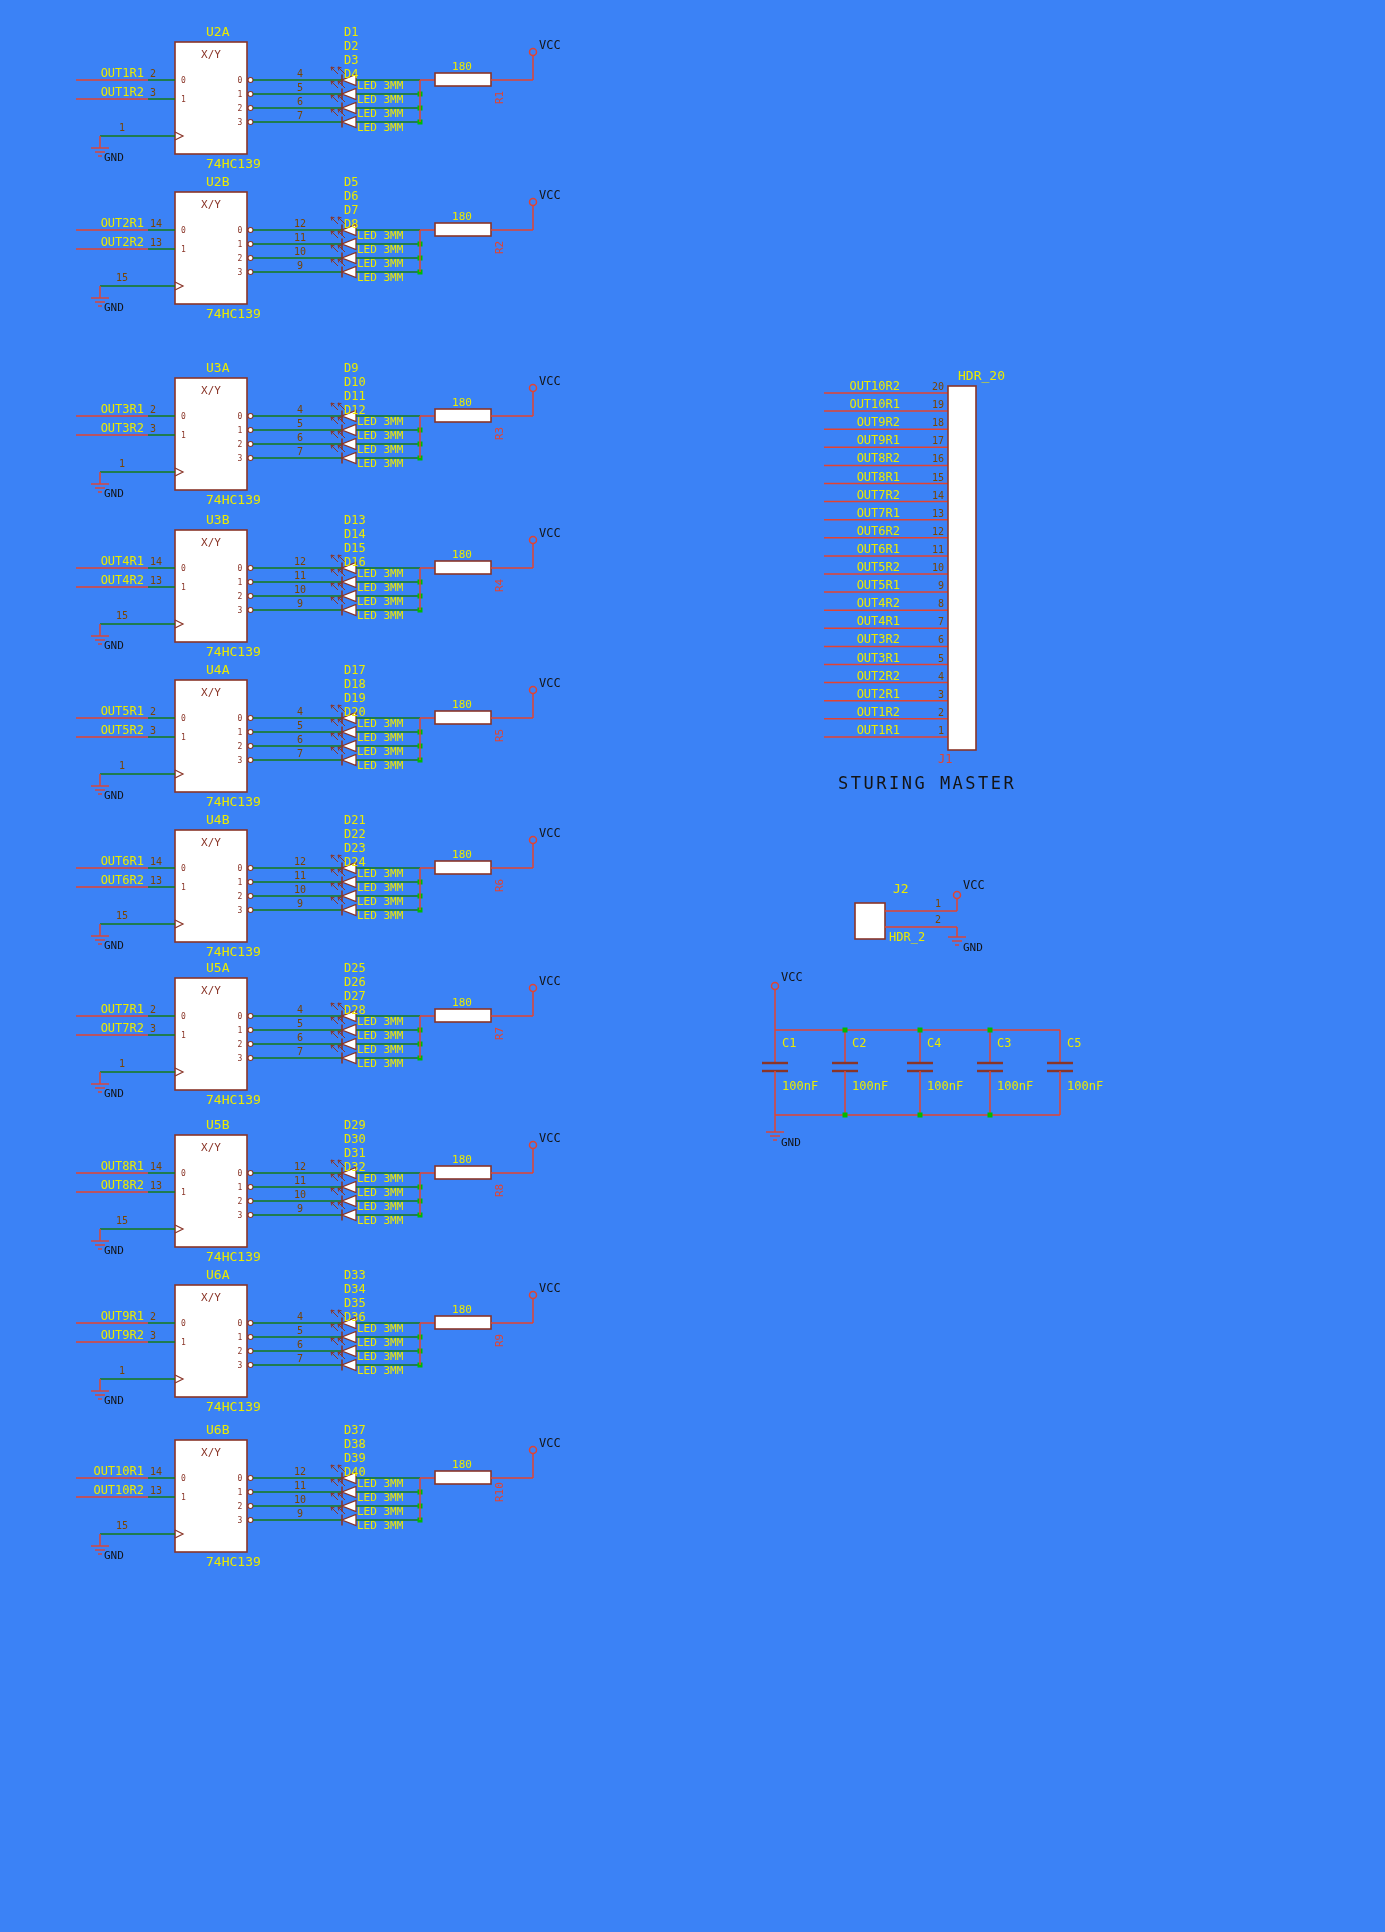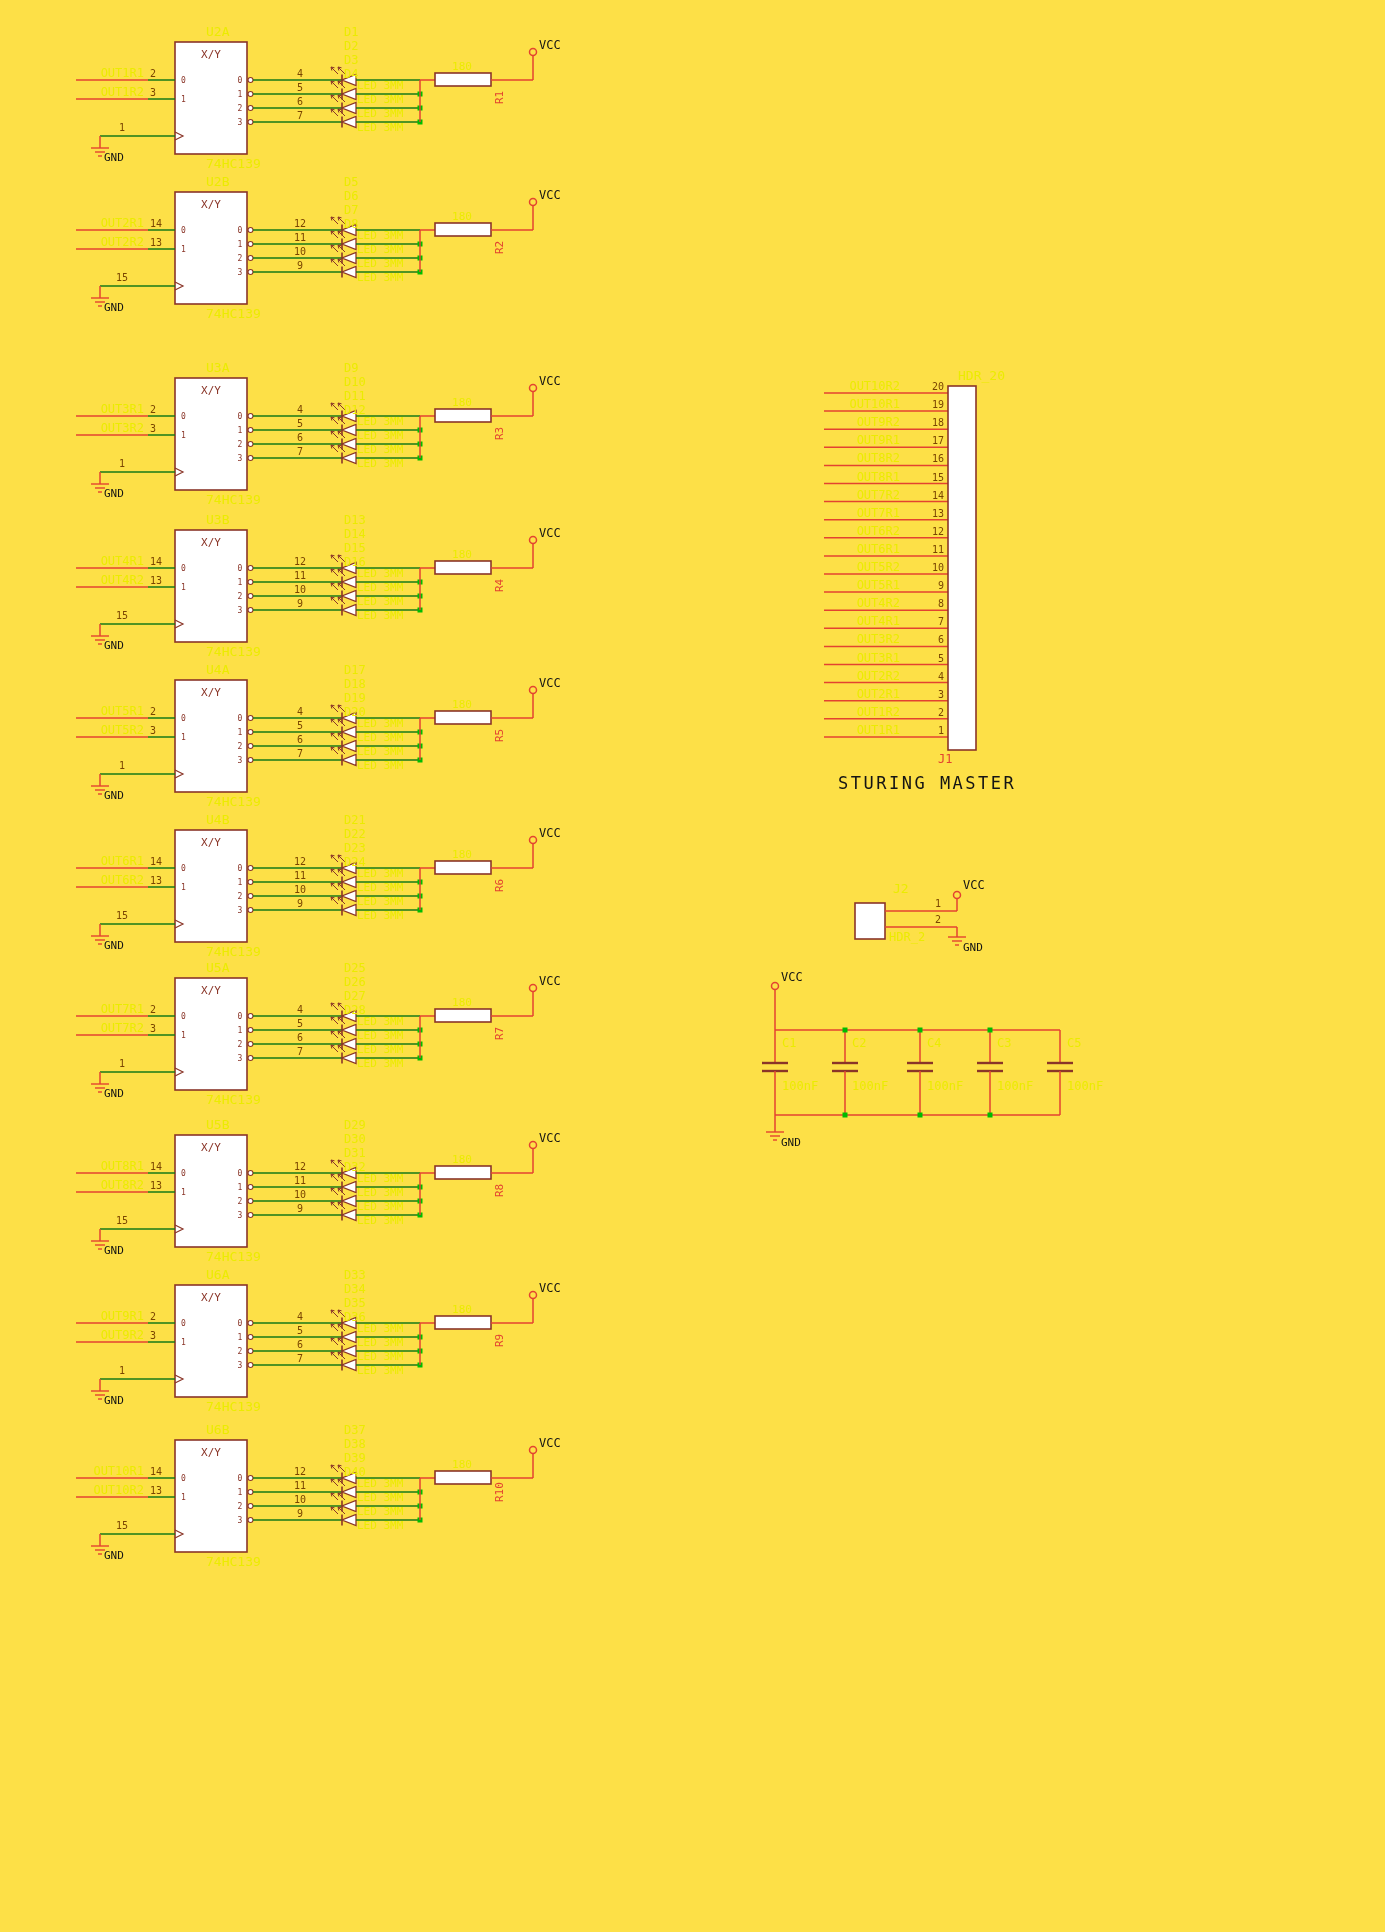--- a/index.html
+++ b/index.html
@@ -1,16 +1,16 @@
 <!DOCTYPE html>
 <html><head>
 <meta charset="utf-8">
 <style>
   html,body{margin:0;padding:0;background:#ffffff;}
-  .canvas{position:relative;width:1385px;height:1932px;background:#fde047;overflow:hidden;}
+  .canvas{position:relative;width:1385px;height:1932px;background:#3b82f6;overflow:hidden;}
   svg{display:block;}
   text{font-family:"DejaVu Sans Mono","Liberation Mono",monospace;}
 </style>
 </head>
 <body>
 
 <div class="canvas">
   <svg id="schematic-svg" width="1385" height="1932" viewBox="0 0 1385 1932">
       <g>
         <g>

